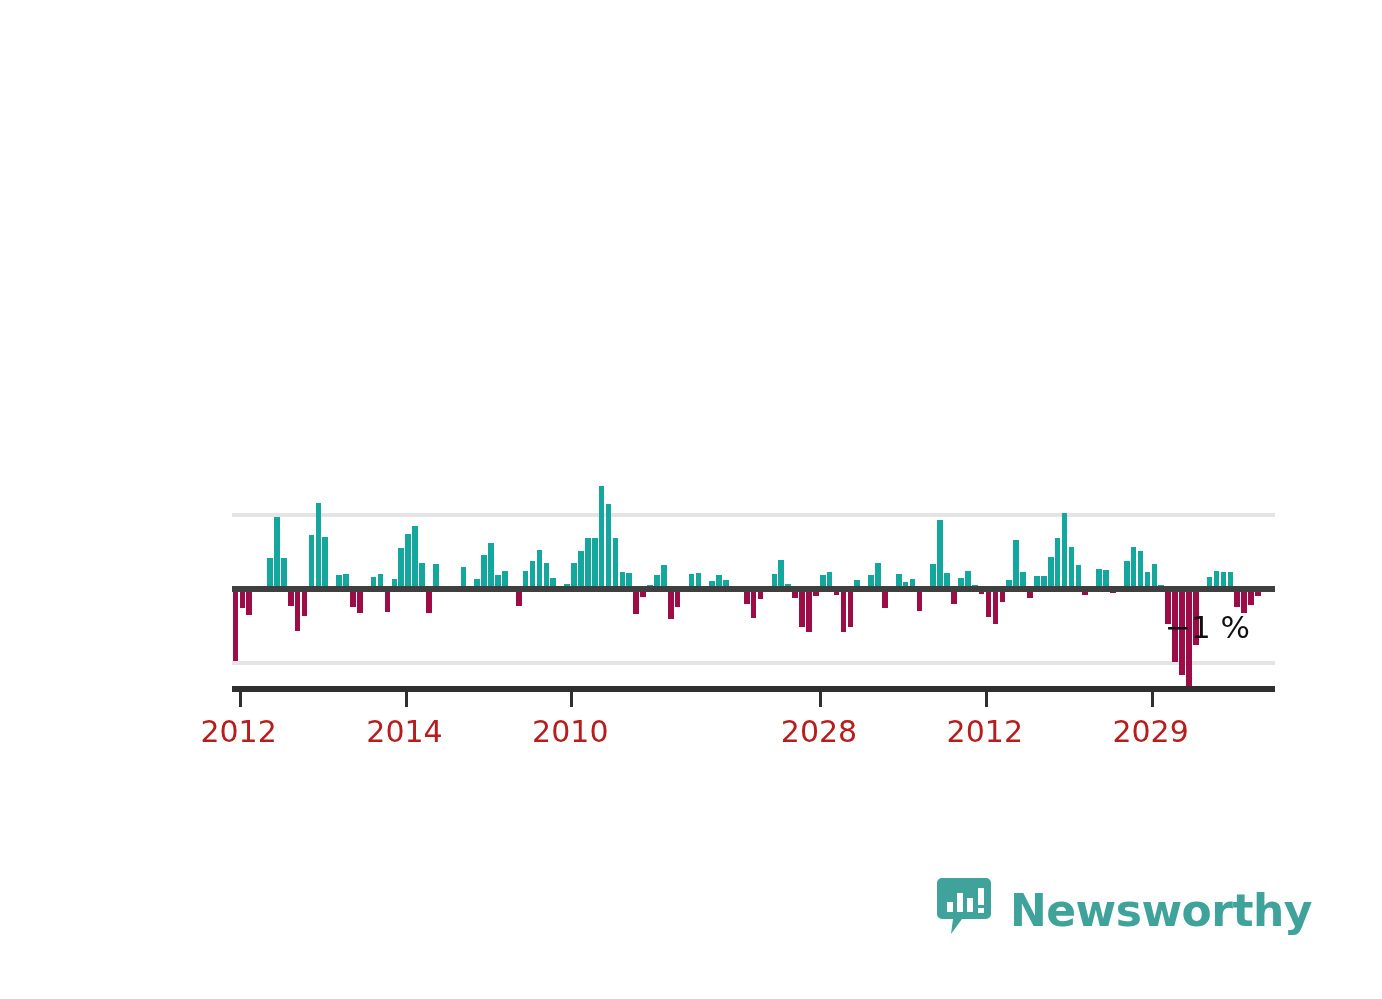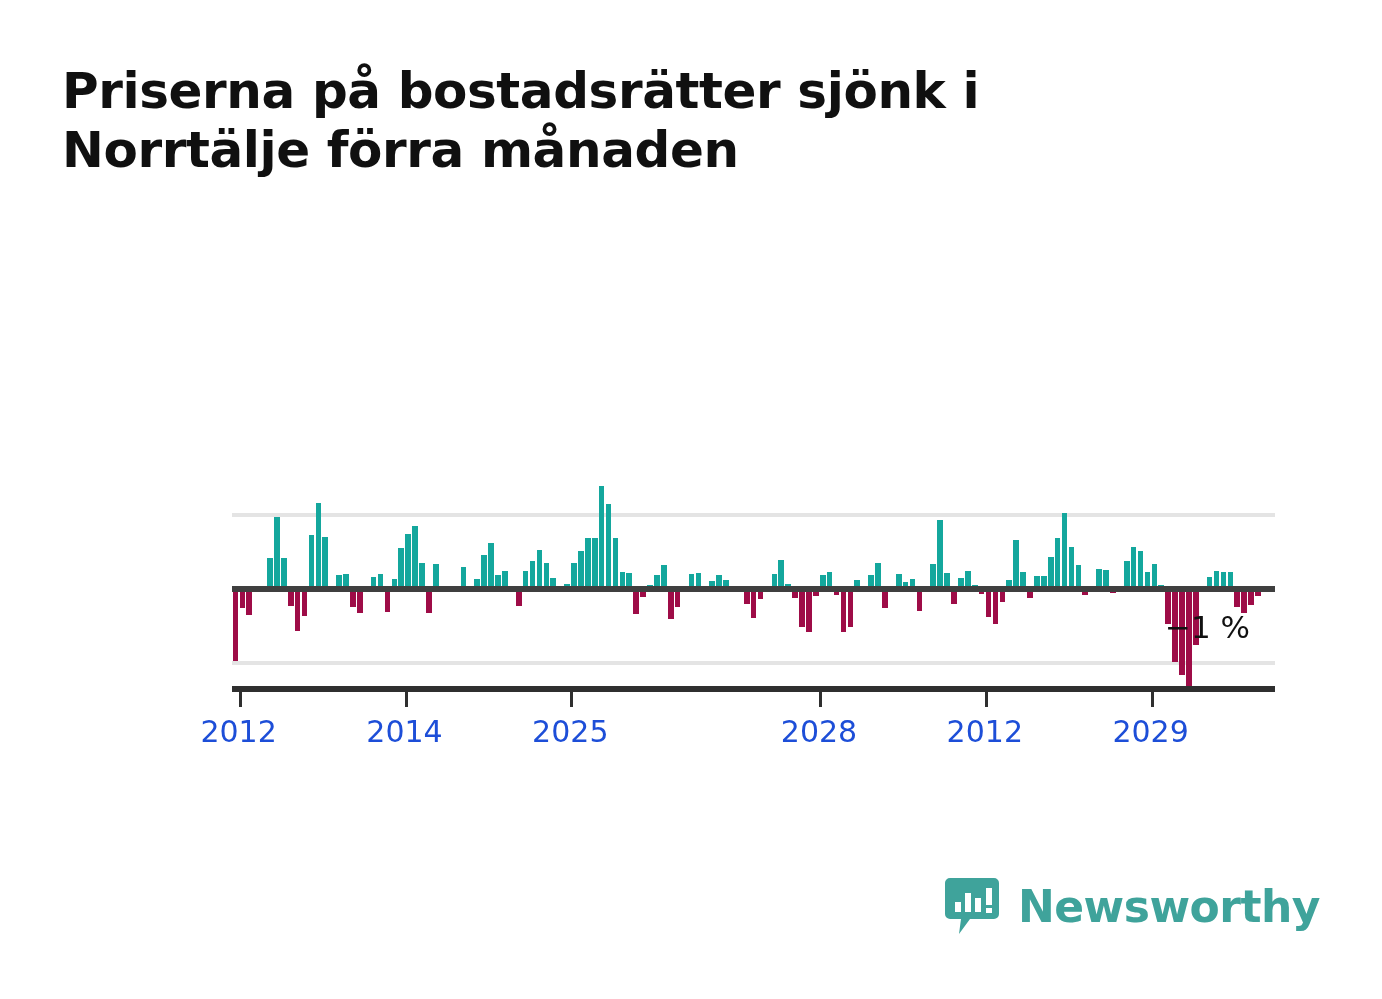--- a/index.html
+++ b/index.html
@@ -54,44 +54,43 @@
     position:absolute;font-size:31px;color:#111;white-space:nowrap;
   }
 
   
   .xaxis{
     position:absolute;left:232px;top:216px;width:1043px;height:60px;
   }
   .axisline{position:absolute;left:0;top:0;width:100%;height:6px;background:#2f2f2f;}
   .tick{position:absolute;top:6px;width:3px;height:15px;background:#2f2f2f;}
   .xtick-label{
-    position:absolute;top:28px;font-size:30px;color:#1d4ed8;
+    position:absolute;top:28px;font-size:30px;color:#b91c1c;
     transform:translateX(-50%);white-space:nowrap;
   }
 
   
   .source{
     position:absolute;left:62px;top:895px;
     font-size:27px;color:#7d7d7d;
   }
   .logo{
-    position:absolute;right:62px;top:876px;
-    display:flex;align-items:center;gap:18px;
+    position:absolute;right:70px;top:876px;
+    display:flex;align-items:flex-end;gap:18px;
   }
   .logo-mark{width:56px;height:60px;}
   .logo-text{
     font-size:44px;font-weight:bold;color:#3fa39b;letter-spacing:-0.5px;
   }
 </style>
 </head>
 <body>
 
 <div class="page">
 
-  <div class="title">Priserna på bostadsrätter sjönk i Norrtälje förra månaden</div>
 
   <div class="chart">
     <div class="plot">
       <div class="gridline" style="top: 42.5161px;"></div>
         <div class="gridline" style="top: 190.903px;"></div>
         <div class="bars">
           <div class="bar neg" style="left: 0.62px; width: 5.67px; top: 118.71px; height: 72.71px;"></div>
           <div class="bar neg" style="left: 7.53px; width: 5.67px; top: 118.71px; height: 19.29px;"></div>
           <div class="bar neg" style="left: 14.44px; width: 5.67px; top: 118.71px; height: 25.97px;"></div>
           <div class="bar neg" style="left: 21.35px; width: 5.67px; top: 118.71px; height: 2.23px;"></div>
@@ -244,21 +243,21 @@
     <div class="zeroline" style="top: 115.71px;"></div>
         <div class="annot" style="left: 933px; top: 138.71px;">−1 %</div>
       </div>
     <div class="xaxis">
       <div class="axisline"></div>
     <div class="tick" style="left: 6.6px;"></div>
         <div class="xtick-label" style="left: 6.6px;">2012</div>
         <div class="tick" style="left: 172.5px;"></div>
         <div class="xtick-label" style="left: 172.5px; text-align: center;">2014</div>
         <div class="tick" style="left: 338.3px;"></div>
-        <div class="xtick-label" style="left: 338.3px;">2025</div>
+        <div class="xtick-label" style="left: 338.3px;">2010</div>
         <div class="tick" style="left: 587px;"></div>
         <div class="xtick-label" style="left: 587px;">2028</div>
         <div class="tick" style="left: 752.8px;"></div>
         <div class="xtick-label" style="left: 752.8px;">2012</div>
         <div class="tick" style="left: 918.6px;"></div>
         <div class="xtick-label" style="left: 918.6px;">2029</div>
       </div>
   </div>
 
 

